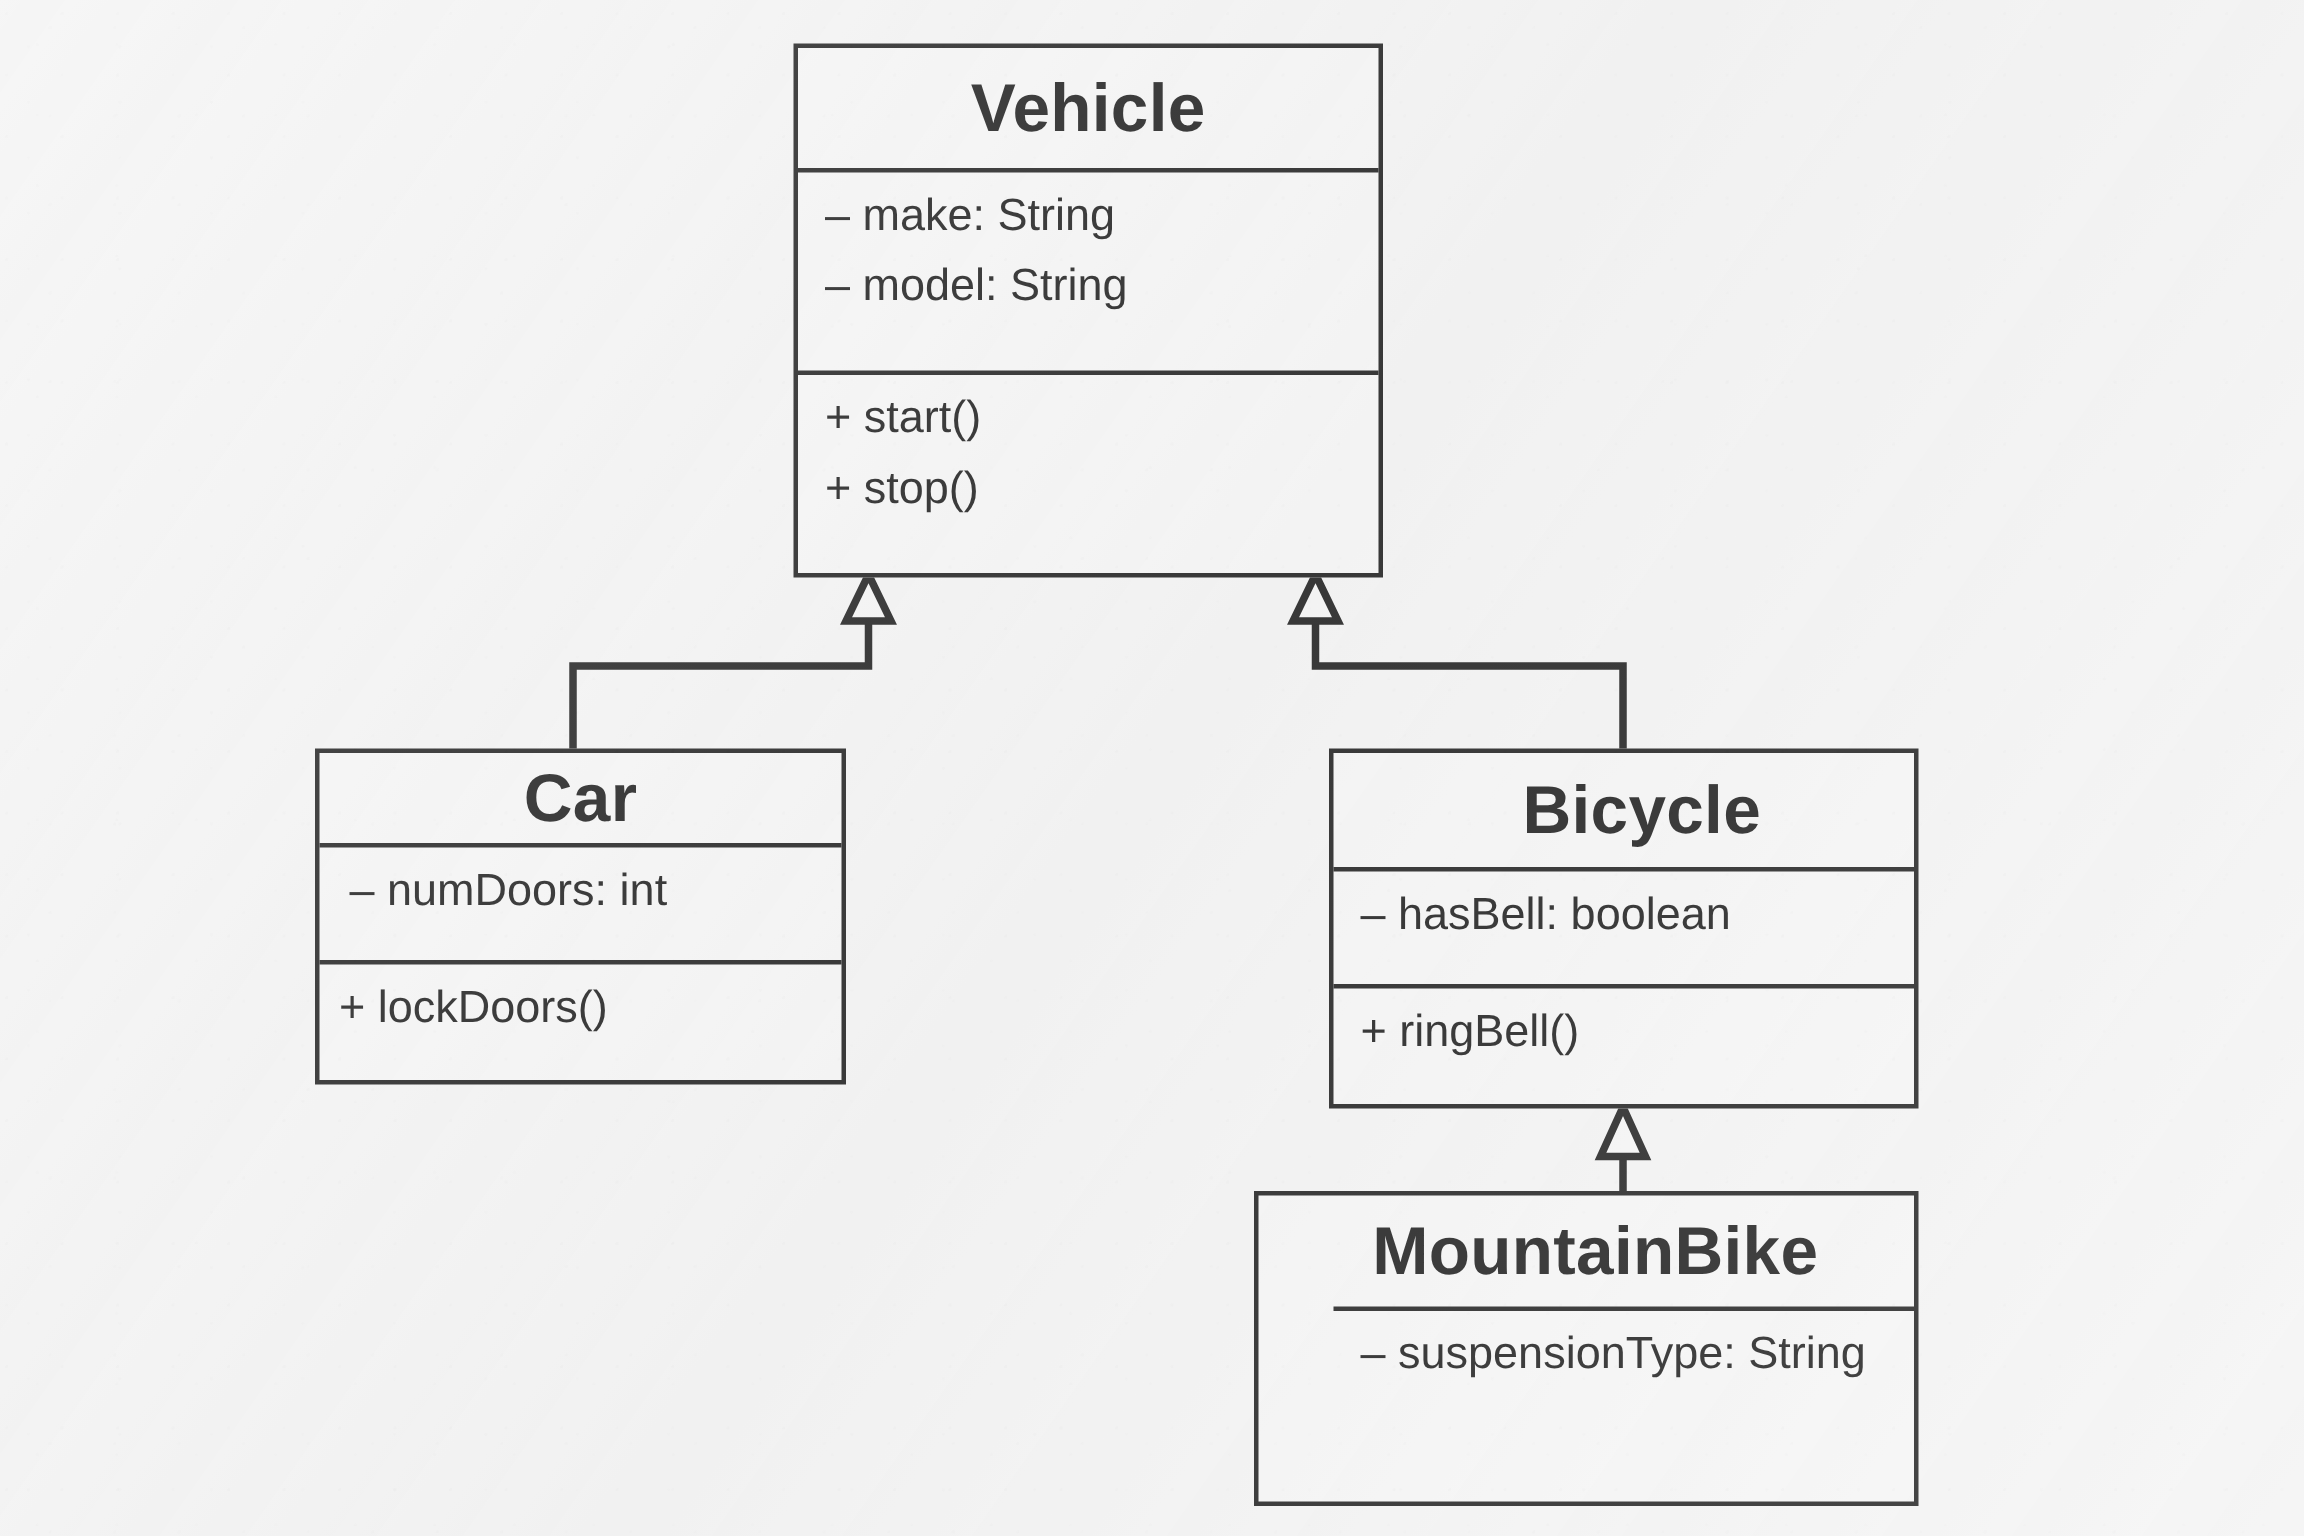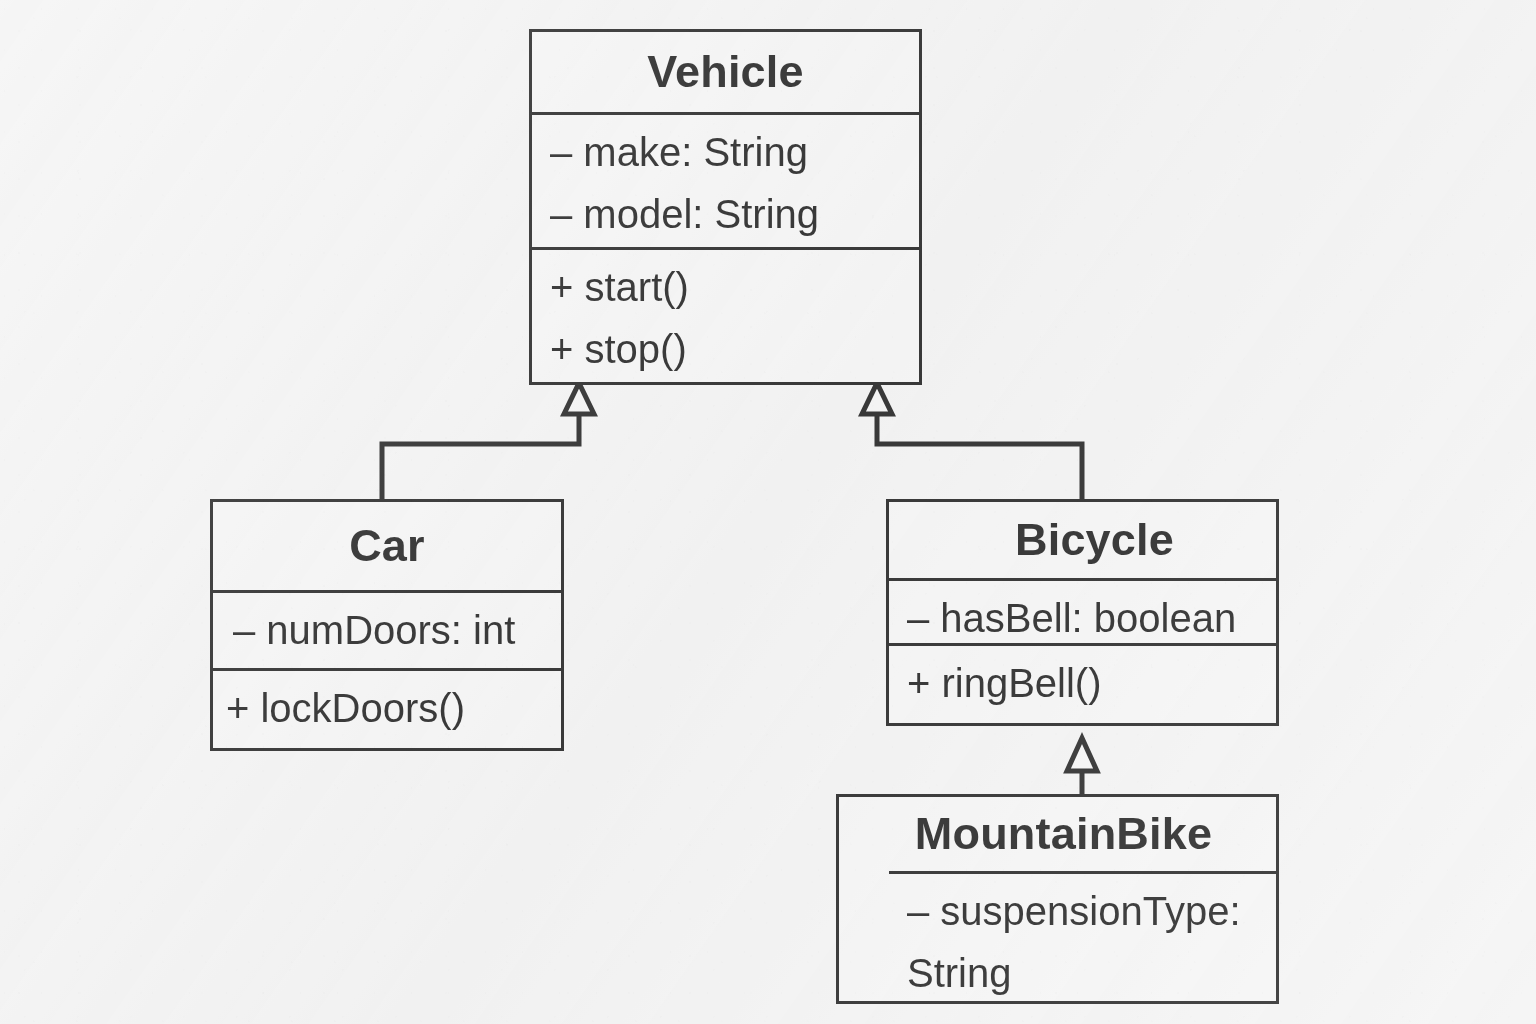--- a/index.html
+++ b/index.html
@@ -59,47 +59,47 @@
     letter-spacing: 0.2px;
     box-sizing: border-box;
     display: flex;
     align-items: center;
     justify-content: center;
   }
   .compartment {
     box-sizing: border-box;
     border-top: 3px solid #0d0d0d;
     padding: 6px 0 6px 18px;
-    font-size: 40px;
+    font-size: 30px;
     color: #0a0a0a;
     line-height: 1.56;
   }
   .member {
     white-space: pre;
     overflow-wrap: break-word;
   }
   .member.wrapped {
     white-space: normal;
     word-break: break-all;
   }
 
   
   #class-vehicle       { left: 529px; top: 29px;  width: 393px; }
   #class-vehicle .class-name   { height: 80px; }
   #class-vehicle .attrs        { height: 135px; }
   #class-vehicle .ops          { height: 135px; }
 
   #class-car           { left: 210px; top: 499px; width: 354px; }
-  #class-car .class-name       { height: 88px; }
+  #class-car .class-name       { height: 60px; }
   #class-car .attrs            { height: 78px; padding-left: 20px; }
   #class-car .ops              { height: 80px; padding-left: 13px; }
 
   #class-bicycle       { left: 886px; top: 499px; width: 393px; }
   #class-bicycle .class-name   { height: 76px; padding-left: 24px; }
-  #class-bicycle .attrs        { height: 65px; }
+  #class-bicycle .attrs        { height: 78px; }
   #class-bicycle .ops          { height: 80px; }
 
   #class-mountainbike  { left: 836px; top: 794px; width: 443px; padding-left: 12px; }
   #class-mountainbike .class-name { height: 74px; }
   #class-mountainbike .attrs      { height: 130px; margin-left: 38px; }
 </style>
 </head>
 <body>
 
 <div id="diagram-canvas">

